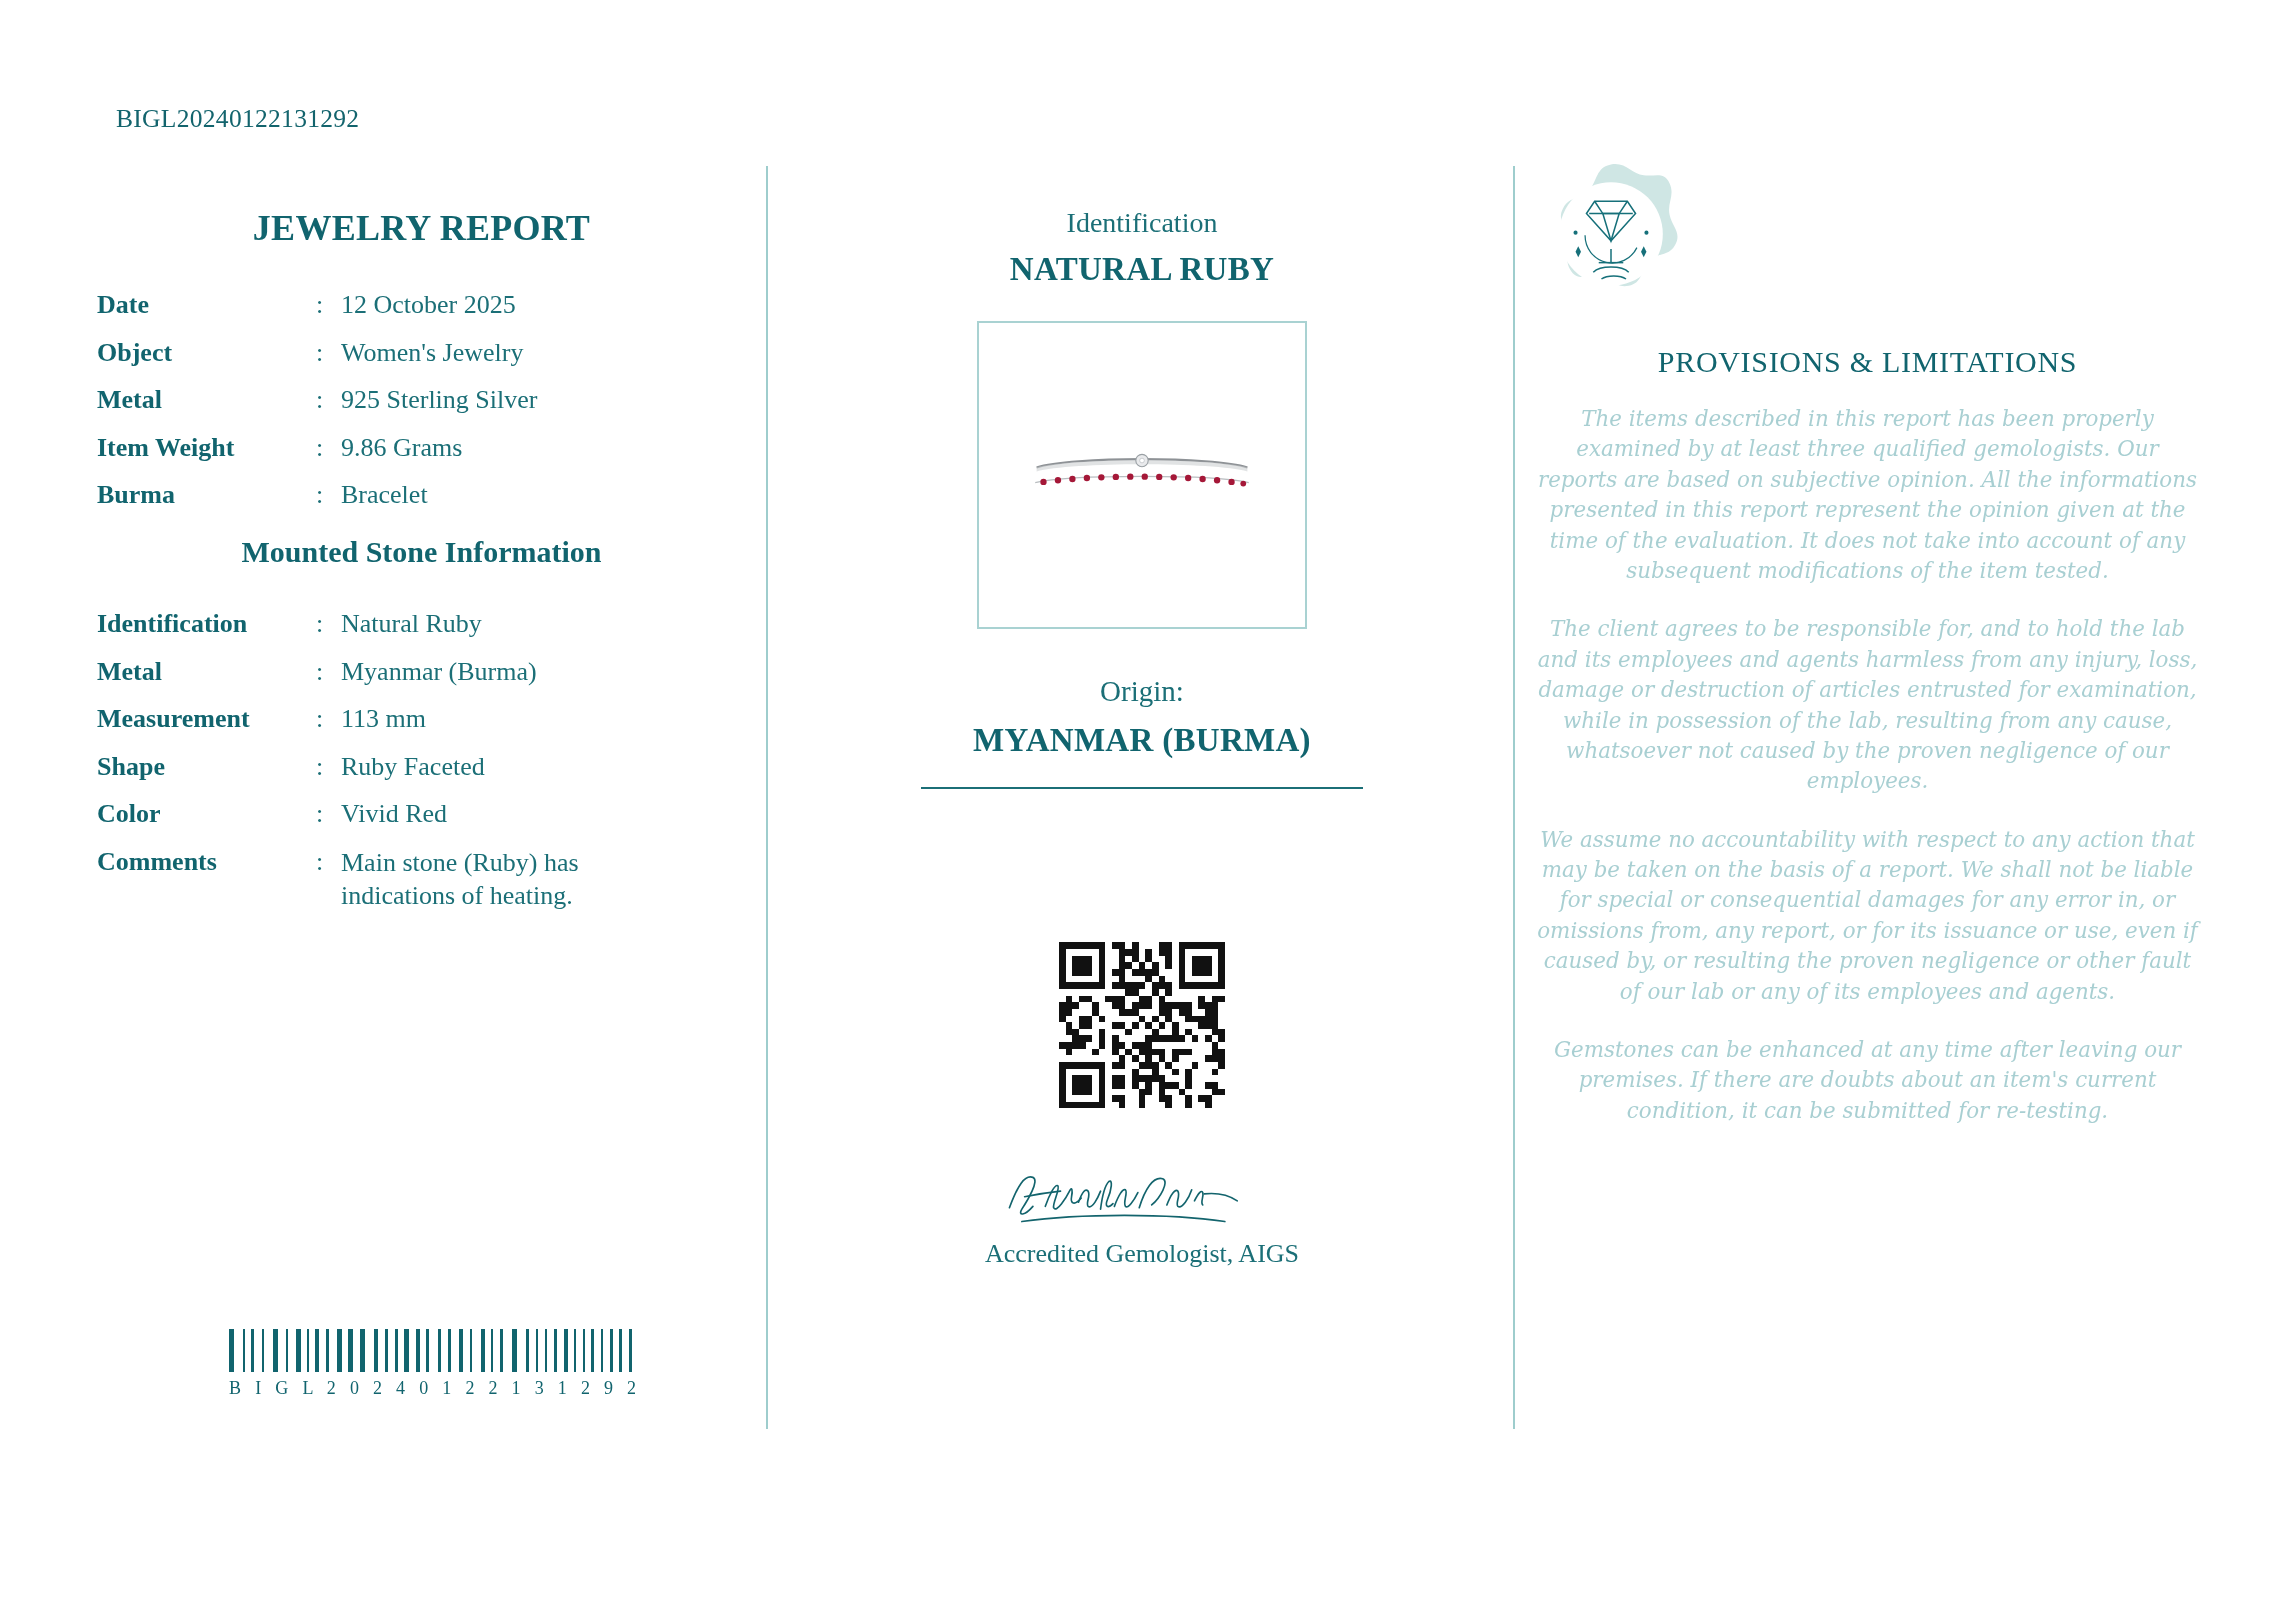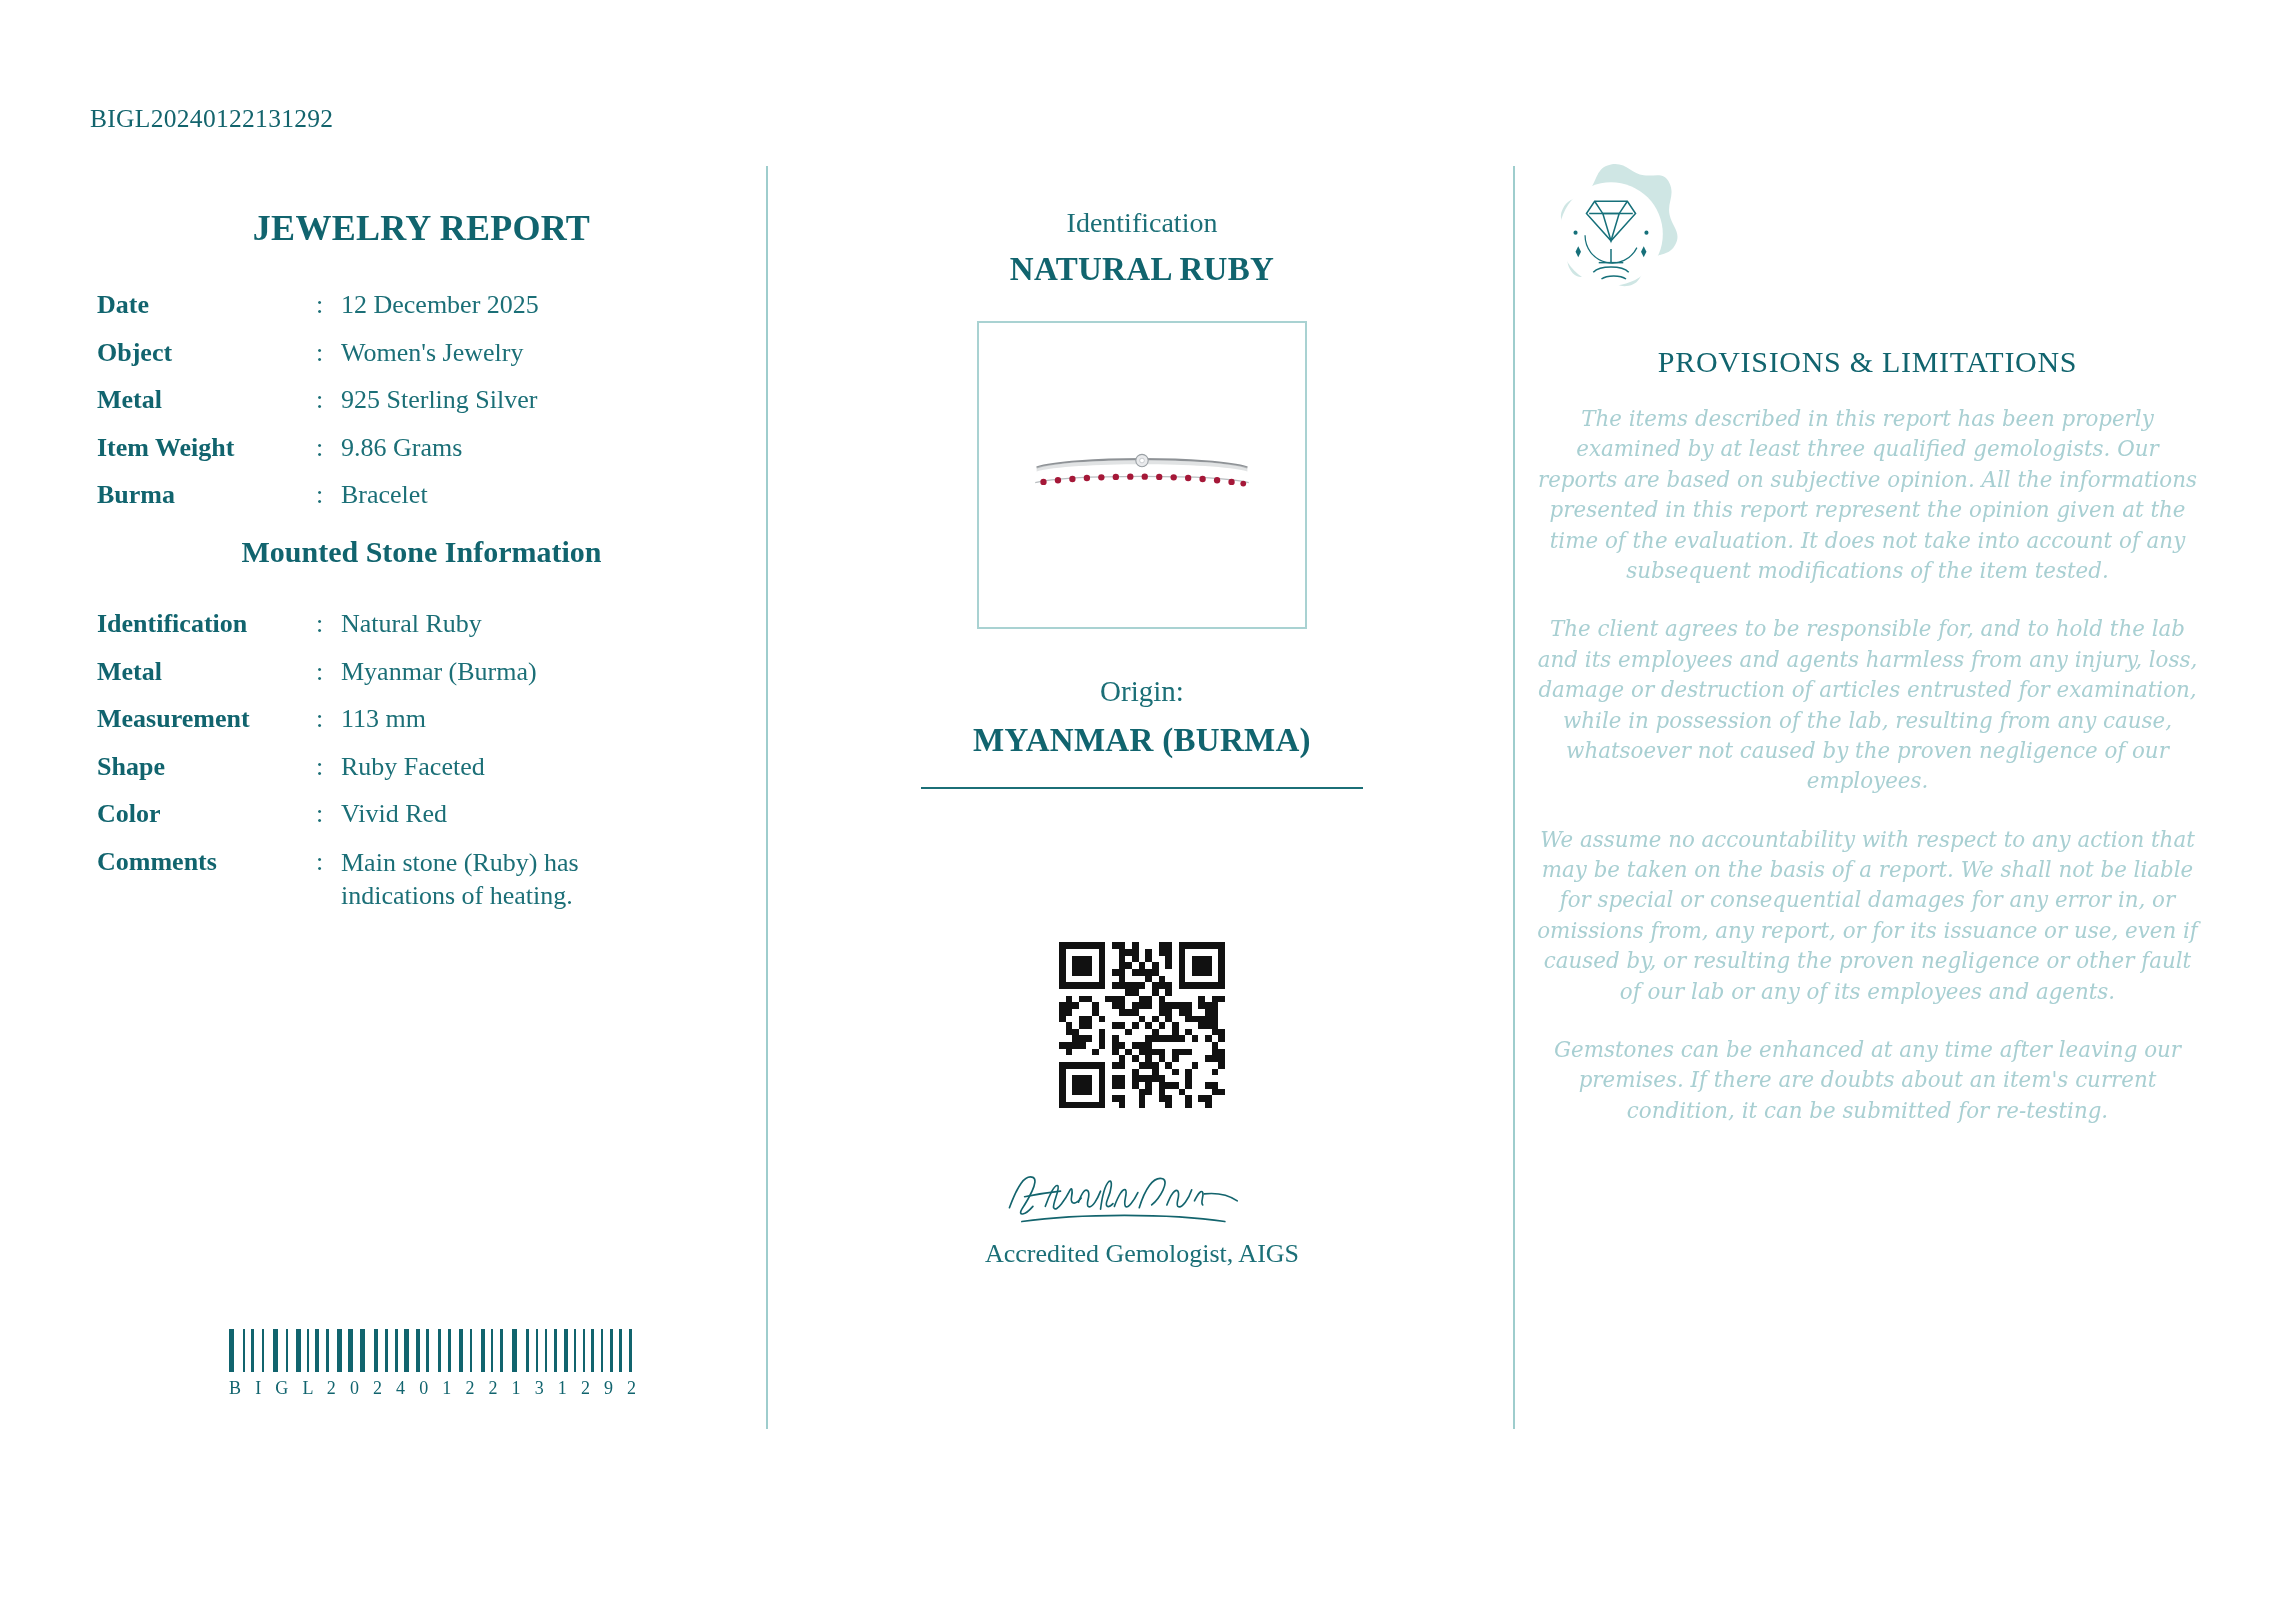--- a/index.html
+++ b/index.html
@@ -17,21 +17,21 @@
   }
   .page {
     position: absolute;
     left: 0; top: 0;
     width: 2284px;
     height: 1617px;
   }
 
   .report-id {
     position: absolute;
-    left: 90px;
+    left: 116px;
     top: 104px;
     font-size: 25.5px;
     letter-spacing: 0.3px;
     color: #13646d;
     font-family: "Liberation Serif", serif;
   }
 
   
   .vrule {
     position: absolute;
@@ -249,21 +249,21 @@
   <div class="vrule vrule-1"></div>
   <div class="vrule vrule-2"></div>
 
   <div class="left-col">
 
     <div class="jewelry-title">JEWELRY REPORT</div>
 
     <div class="kv">
       <div class="k">Date</div>
       <div class="c">:</div>
-      <div class="v">12 December 2025</div>
+      <div class="v">12 October 2025</div>
     </div>
     <div class="kv">
       <div class="k">Object</div>
       <div class="c">:</div>
       <div class="v">Women's Jewelry</div>
     </div>
     <div class="kv">
       <div class="k">Metal</div>
       <div class="c">:</div>
       <div class="v">925 Sterling Silver</div>

